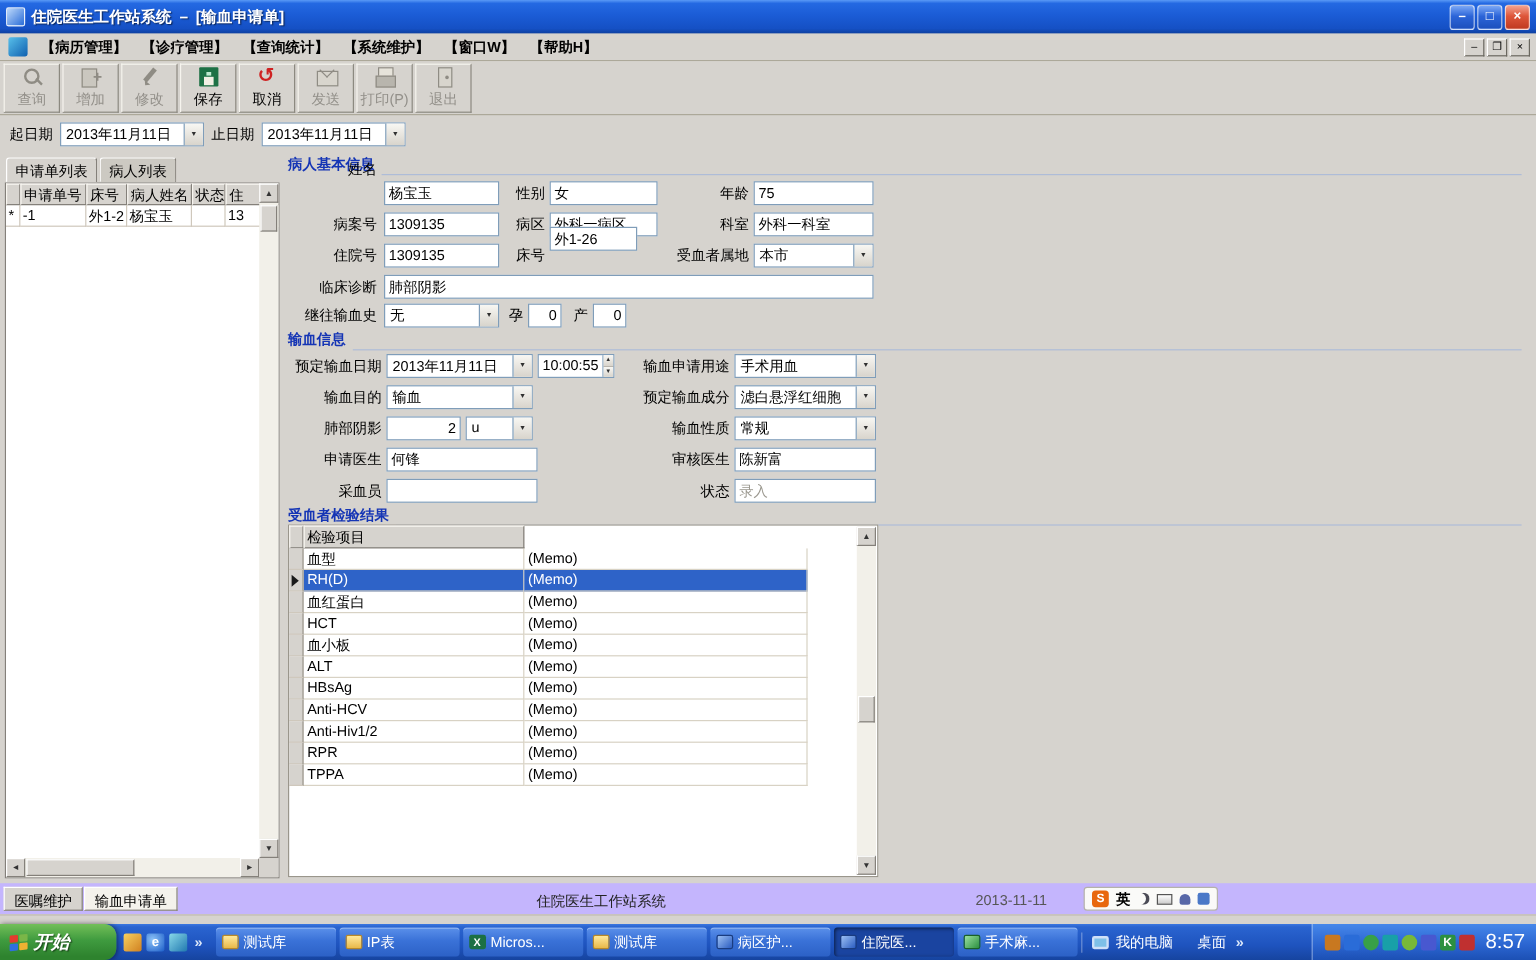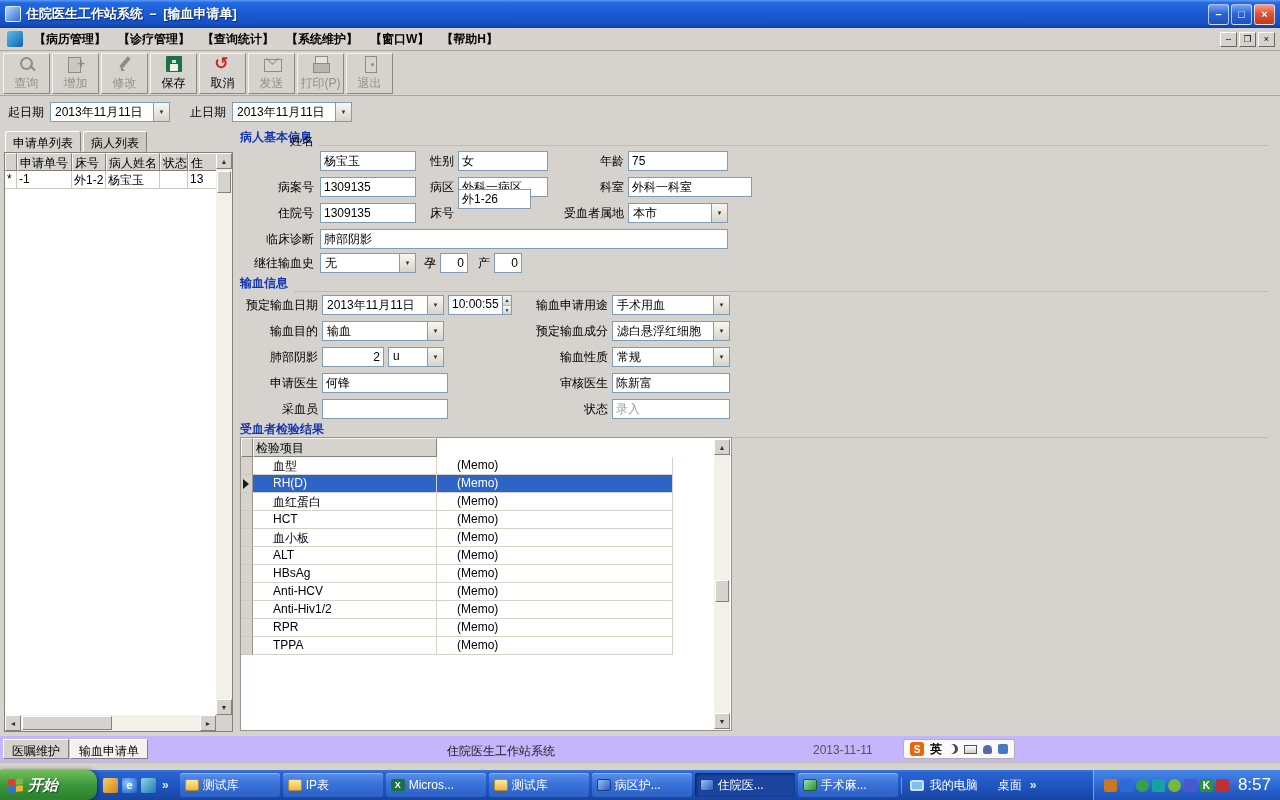--- a/index.html
+++ b/index.html
@@ -90,21 +90,21 @@
 
 
 .results-box{position:absolute;left:4px;top:306px;width:492px;height:294px;background:#fff;border:1px solid #9a968c}
 .r-header{display:flex;height:19px}
 .r-row{display:flex;height:18px}
 .c-ind{width:12px;flex:none}
 .c-item{width:184px;flex:none}
 .c-res{width:236px;flex:none}
 .r-header .gh-cell{height:19px}
 .r-ind{background:#d6d3ce;border-right:1px solid #9a968c;border-bottom:1px solid #cfc8bc;position:relative}
-.r-cell{border-right:1px solid #d8d2c4;border-bottom:1px solid #d8d2c4;padding:1px 20px;overflow:hidden;white-space:nowrap}
+.r-cell{border-right:1px solid #d8d2c4;border-bottom:1px solid #d8d2c4;padding:1px 3px;overflow:hidden;white-space:nowrap}
 .r-row[data-selected="true"] .r-cell{background:#2e63c8;color:#fff}
 .r-row[data-selected="true"] .r-ind::before{content:"";position:absolute;left:2px;top:4px;border-left:6px solid #1a1a1a;border-top:5px solid transparent;border-bottom:5px solid transparent}
 .r-vscroll{position:absolute;top:1px;right:1px;bottom:1px;width:16px;background:#f2f0e9}
 .r-vscroll .sb-btn.bot{position:absolute;bottom:0}
 .r-vscroll .sb-thumb-v{position:absolute;top:140px;left:0}
 
 
 .bottom-bar{position:absolute;left:0;right:0;top:736px;height:26px;background:#c4b5fd}
 .b-tab{position:absolute;top:3px;height:20px;padding:3px 8px;background:#d6d3ce;border:1px solid;border-color:#fff #84807a #84807a #fff;white-space:nowrap}
 .b-tab.active{background:#f4f2ec}
@@ -221,21 +221,21 @@
         <span class="tool-label">退出</span>
       </div>
     </div>
 
   <div class="filter-row">
     <span class="f-label">起日期</span>
     <span class="combo date-combo">
       <span class="combo-text">2013年11月11日</span>
       <span class="combo-btn">▼</span>
     </span>
-    <span class="f-label" style="margin-left:14px">止日期</span>
+    <span class="f-label" style="">止日期</span>
     <span class="combo date-combo">
       <span class="combo-text">2013年11月11日</span>
       <span class="combo-btn">▼</span>
     </span>
   </div>
 
   <div class="left-panel">
     <div class="lp-tabs">
       <div class="lp-tab active">申请单列表</div>
       <div class="lp-tab">病人列表</div>
@@ -284,21 +284,21 @@
     <span class="flabel" style="left:140px;top:20px;width:78px">性别</span>
     <input class="finput" style="left: 222px; top: 20px; width: 90px;" value="女">
     <span class="flabel" style="left:310px;top:20px;width:78px">年龄</span>
     <input class="finput" style="left: 392px; top: 20px; width: 100px;" value="75">
 
     <span class="flabel" style="left:0;top:46px;width:78px">病案号</span>
     <input class="finput" style="left: 84px; top: 46px; width: 96px;" value="1309135">
     <span class="flabel" style="left:140px;top:46px;width:78px">病区</span>
     <input class="finput" style="left: 222px; top: 46px; width: 90px;" value="外科一病区">
     <span class="flabel" style="left:310px;top:46px;width:78px">科室</span>
-    <input class="finput" style="left: 392px; top: 46px; width: 124px;" value="外科一科室">
+    <input class="finput" style="left: 392px; top: 46px; width: 100px;" value="外科一科室">
 
     <span class="flabel" style="left:0;top:72px;width:78px">住院号</span>
     <input class="finput" style="left: 84px; top: 72px; width: 96px;" value="1309135">
     <span class="flabel" style="left:140px;top:72px;width:78px">床号</span>
     <input class="finput" style="left: 222px; top: 58px; width: 73px;" value="外1-26">
     <span class="flabel" style="left:280px;top:72px;width:108px">受血者属地</span>
     <span class="combo fcombo" style="left:392px;top:72px;width:100px">
       <span class="combo-text">本市</span>
       <span class="combo-btn">▼</span>
     </span>

